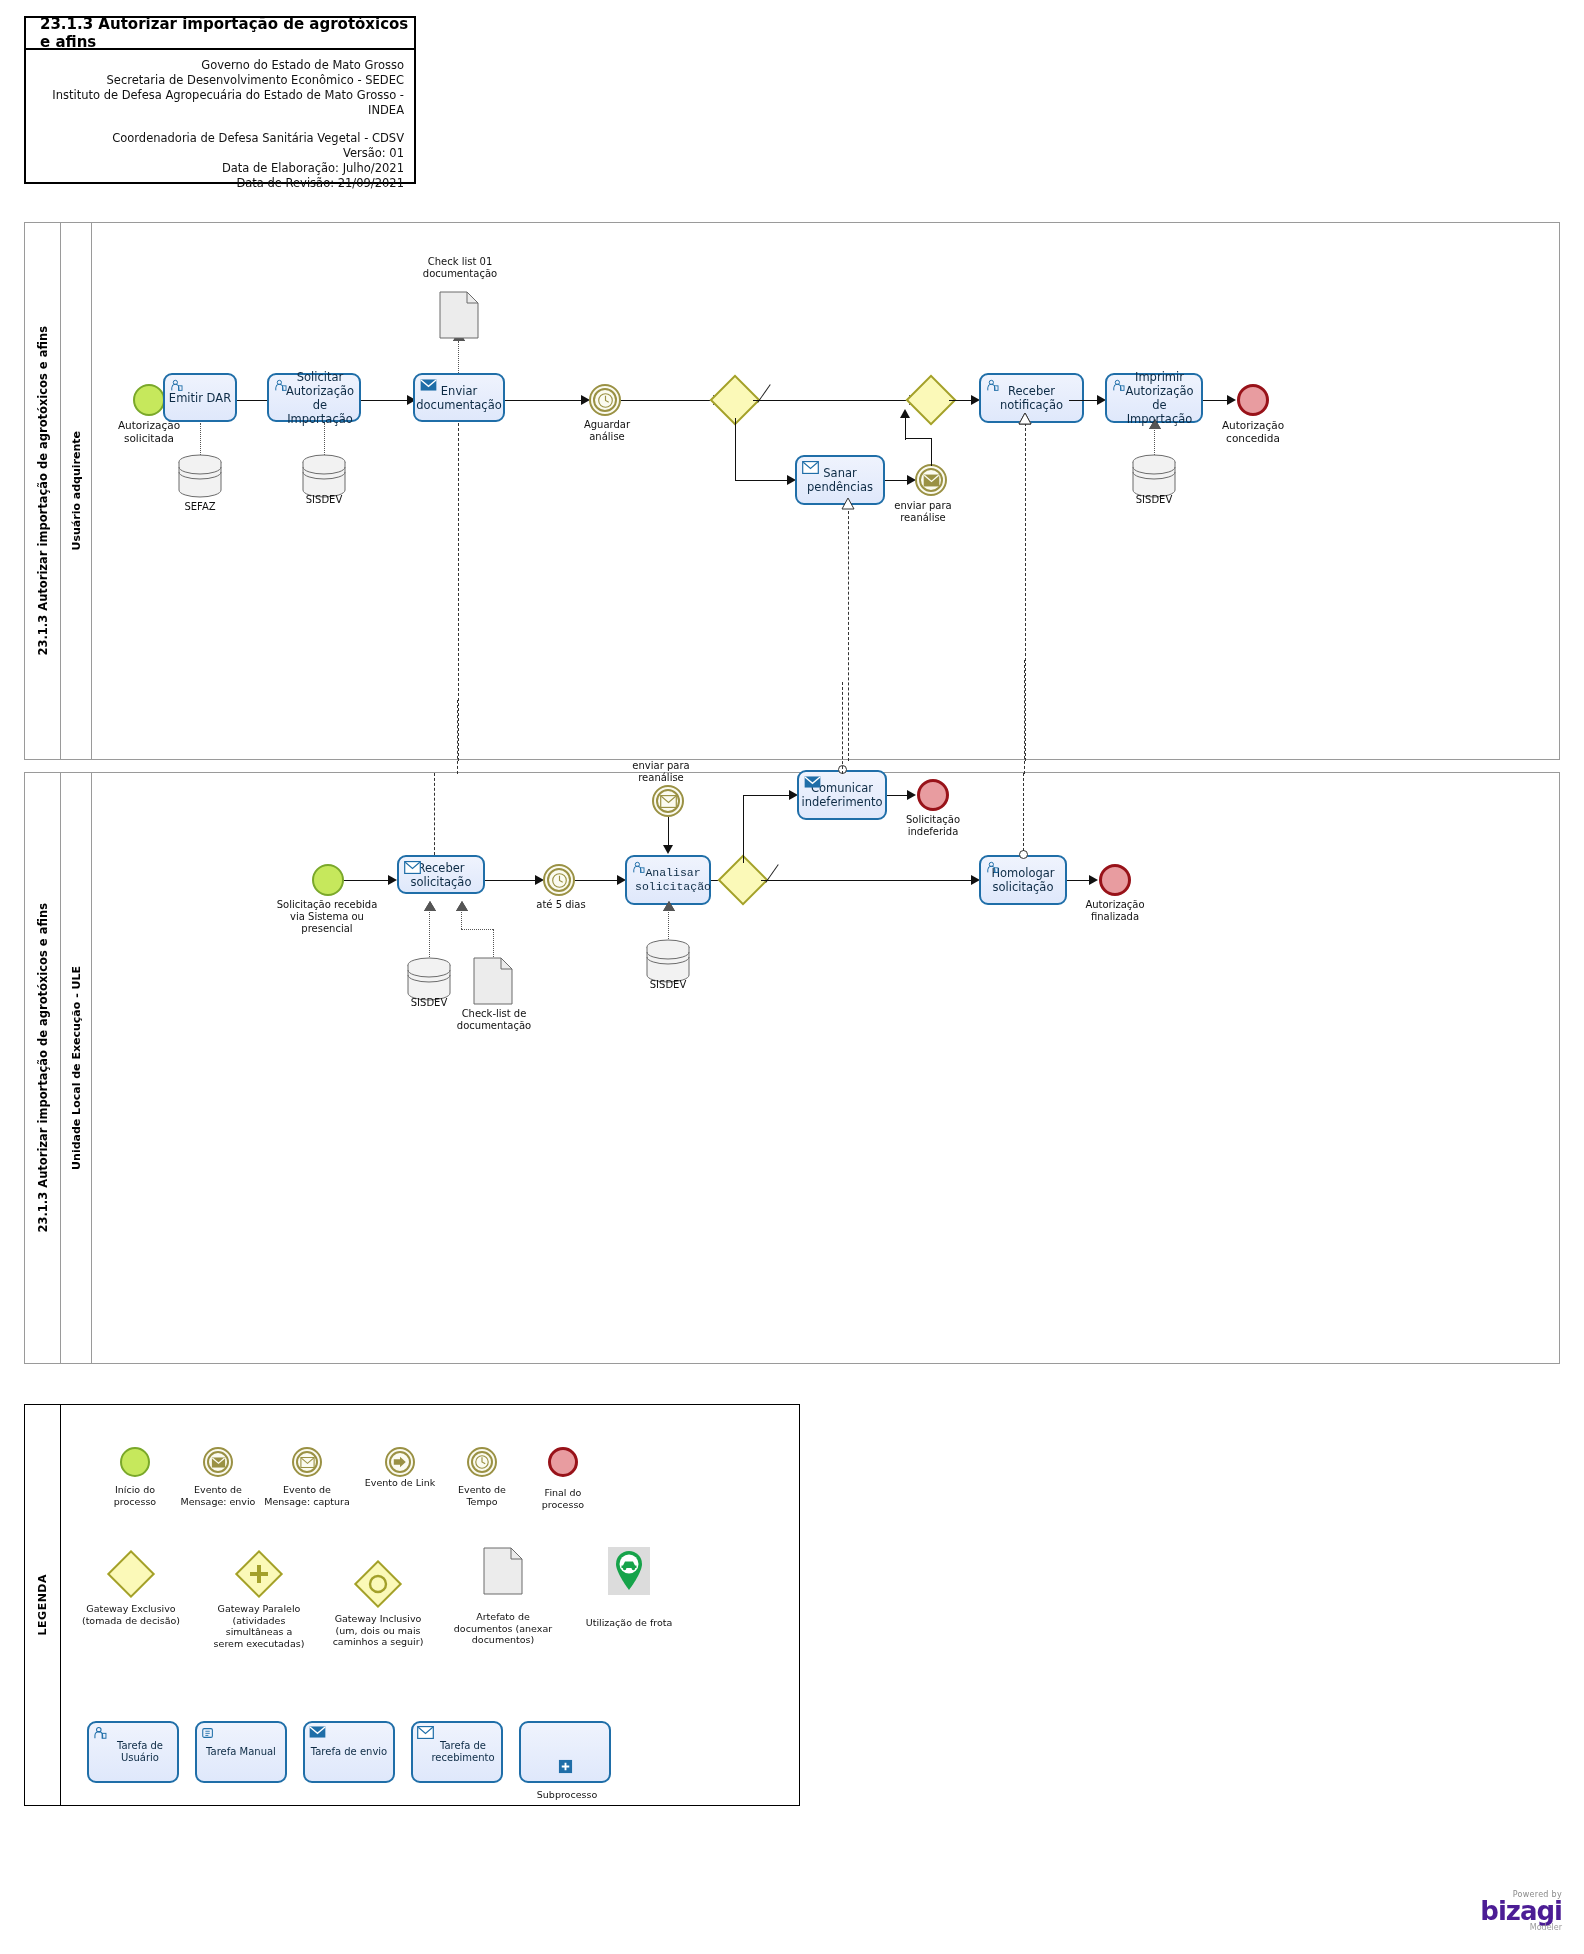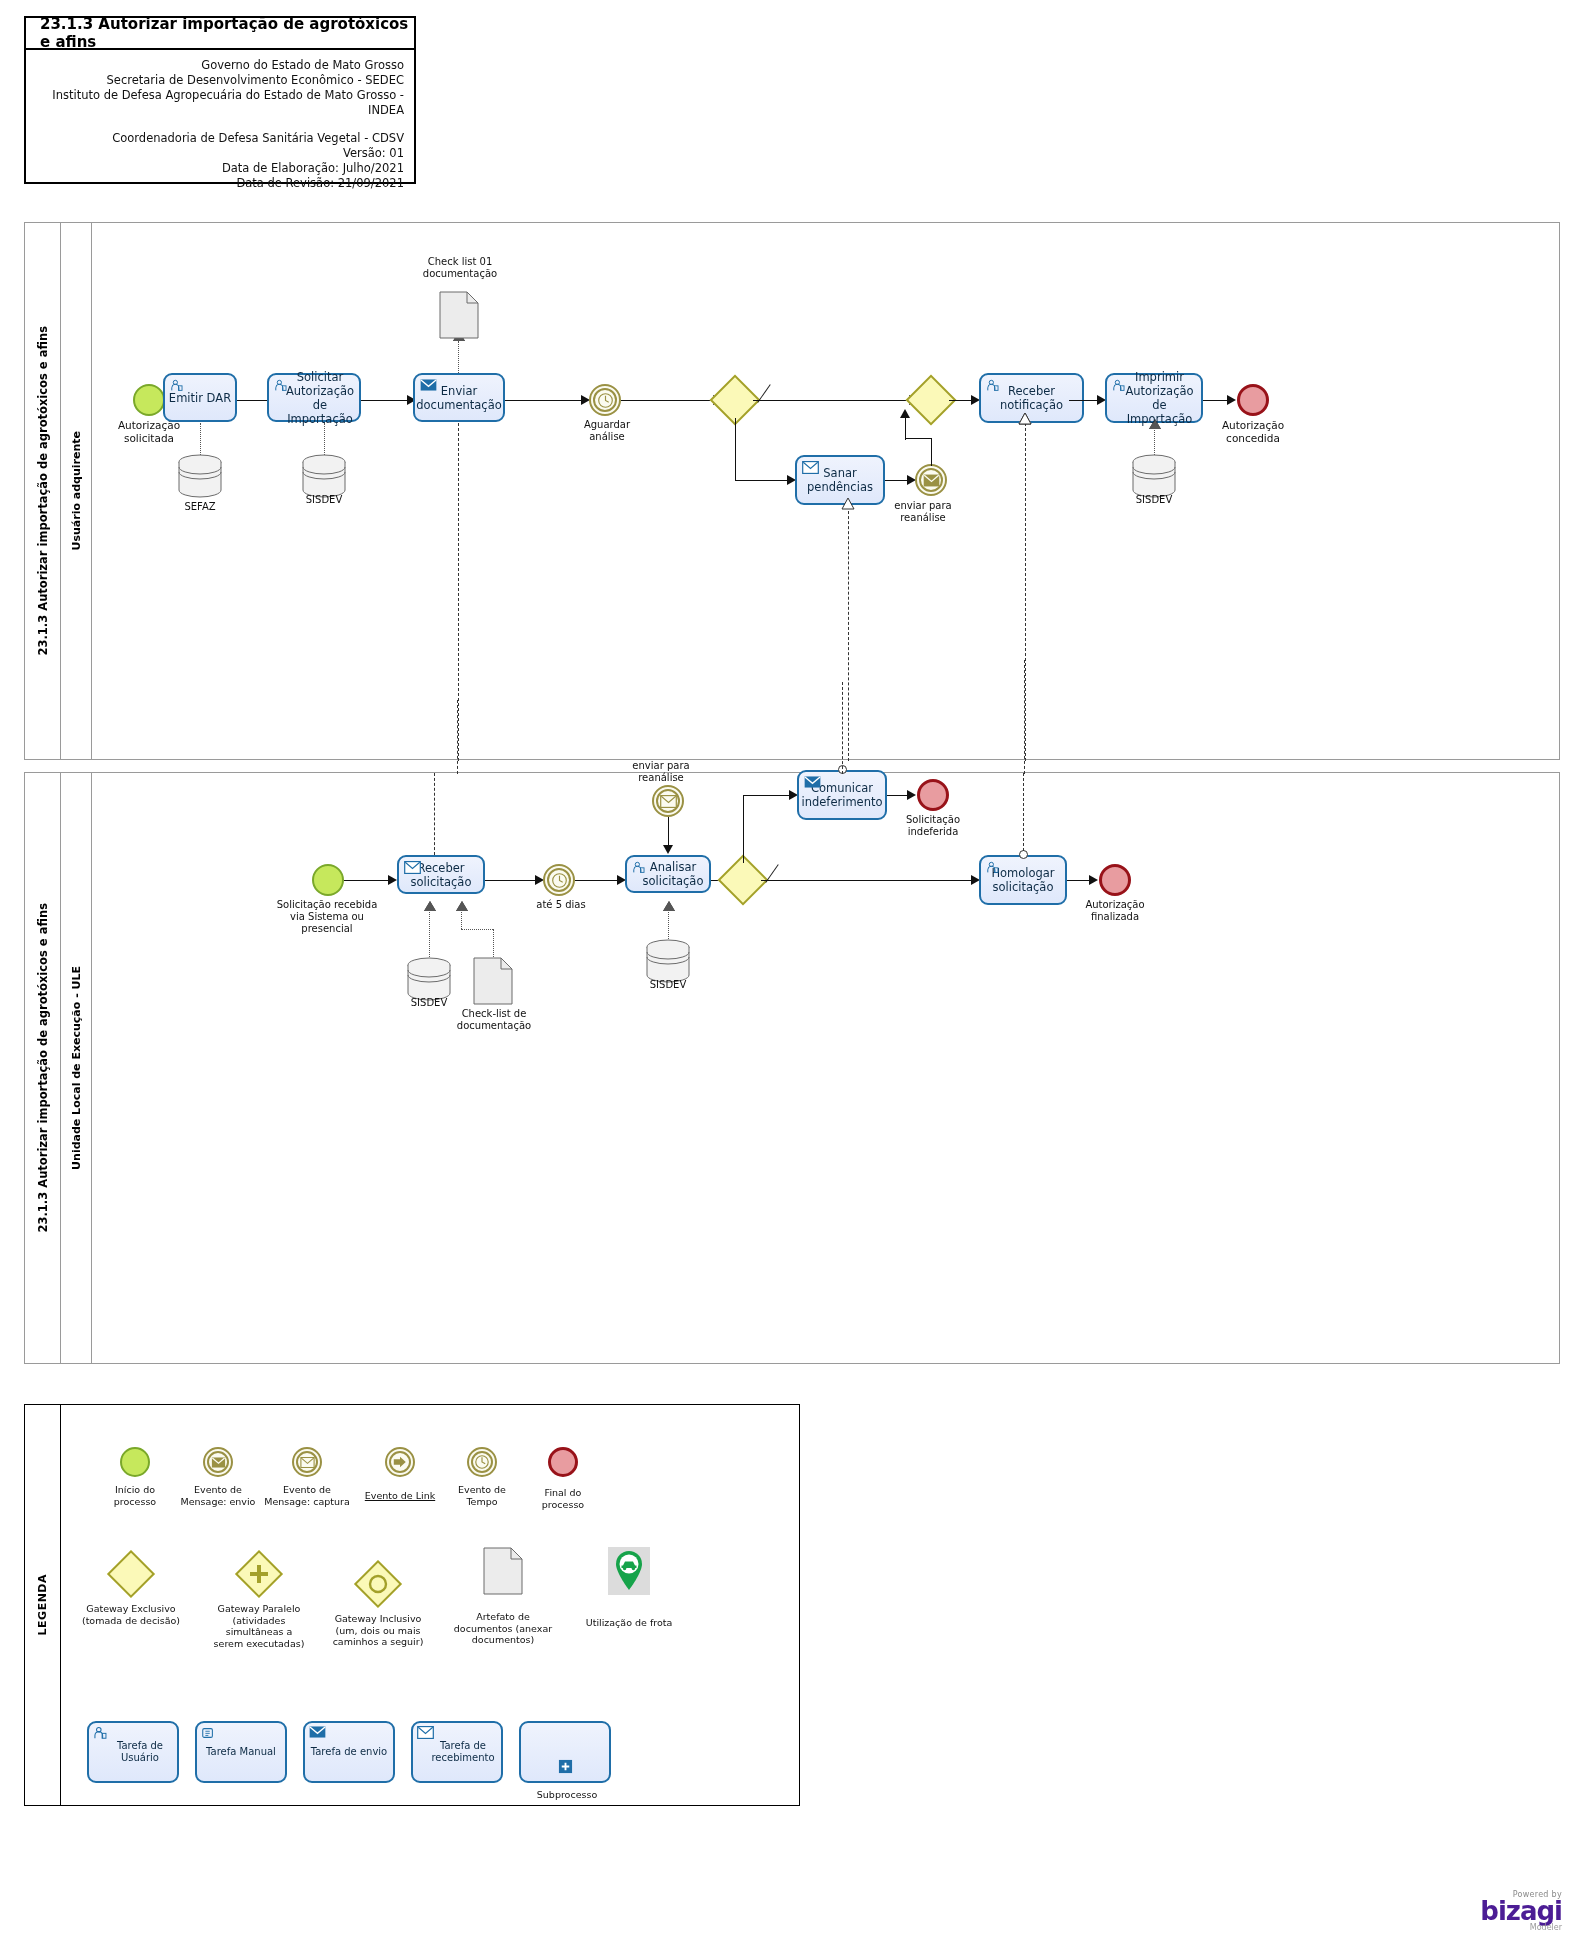--- a/index.html
+++ b/index.html
@@ -452,21 +452,21 @@
     <svg width="17" height="17" viewBox="0 0 18 18" style="position:relative;z-index:2;">
         <circle cx="9" cy="9" r="7.2" fill="none" stroke="#9a9144" stroke-width="1.2"></circle>
         <path d="M9 4 V9 L12.4 10.8" stroke="#9a9144" stroke-width="1.2" fill="none"></path>
       </svg>
   </div>
   <div class="lbl-sm" style="left:502px; top:126px; width:68px;">até 5 dias</div>
 
   <div class="hline" style="left:550px; top:107px; width:46px;"></div>
   <div class="arrow-r" style="left:592px; top:102px;"></div>
 
-  <div class="task" style="left:600px; top:82px; width:86px; height:38px;">
+  <div class="task" style="left:600px; top:82px; width:86px; height:50px;font-family:Liberation Mono, monospace;">
     <span class="task-icon">
       <svg width="13" height="13" viewBox="0 0 16 16">
           <circle cx="6.6" cy="4.2" r="2.6" fill="none" stroke="#1f6ea8" stroke-width="1.2"></circle>
           <path d="M2.2 14 v-3.2 a4.4 4.4 0 0 1 8.8 0 V14" fill="none" stroke="#1f6ea8" stroke-width="1.2"></path>
           <rect x="10.4" y="8.4" width="4.4" height="5.6" fill="none" stroke="#1f6ea8" stroke-width="1.1"></rect>
         </svg>
     </span>
     <span class="tlabel" style="padding-left:10px;">Analisar
 solicitação</span>
   </div>
@@ -582,21 +582,21 @@
     </div>
     <div class="leg-cap" style="margin-top:7px;">Evento de
 Mensage: captura</div>
   </div>
   <div class="leg-item" style="left:330px; top:42px; width:90px;">
     <div class="leg-circle leg-ev-int" style="display:flex;align-items:center;justify-content:center;">
       <svg width="16" height="16" viewBox="0 0 18 18" style="position:relative;z-index:2;">
           <path d="M2 6 H9 V3 L15.5 9 L9 15 V12 H2 Z" fill="#9a9144"></path>
         </svg>
     </div>
-    <div class="leg-cap" style="margin-top:13px;text-decoration:underline;">Evento de Link</div>
+    <div class="leg-cap" style="">Evento de Link</div>
   </div>
   <div class="leg-item" style="left:416px; top:42px; width:82px;">
     <div class="leg-circle leg-ev-int" style="display:flex;align-items:center;justify-content:center;">
       <svg width="16" height="16" viewBox="0 0 18 18" style="position:relative;z-index:2;">
           <circle cx="9" cy="9" r="7" fill="none" stroke="#9a9144" stroke-width="1.3"></circle>
           <path d="M9 3.6 V9 L12.6 11" stroke="#9a9144" stroke-width="1.3" fill="none"></path>
         </svg>
     </div>
     <div class="leg-cap" style="margin-top:7px;">Evento de
 Tempo</div>

